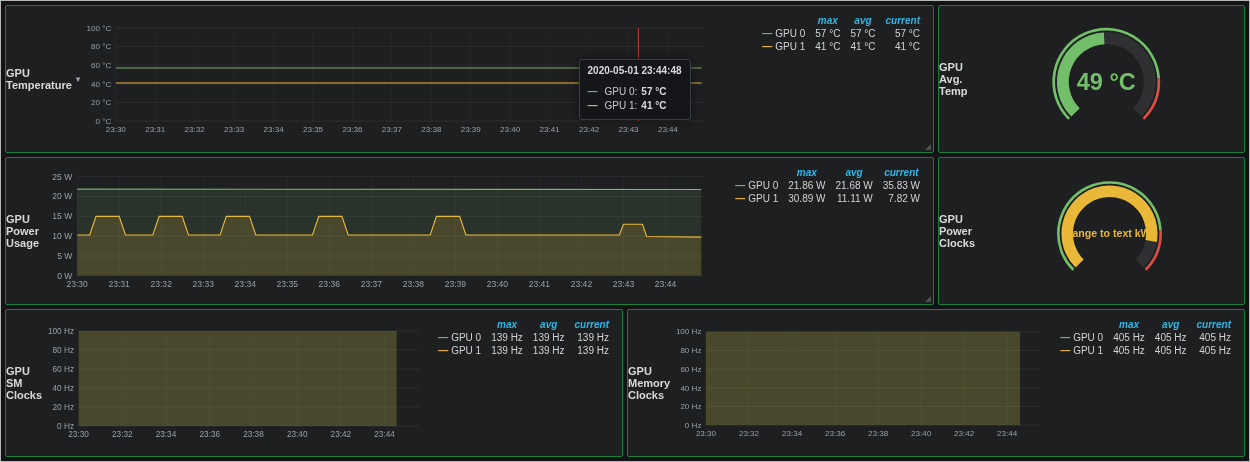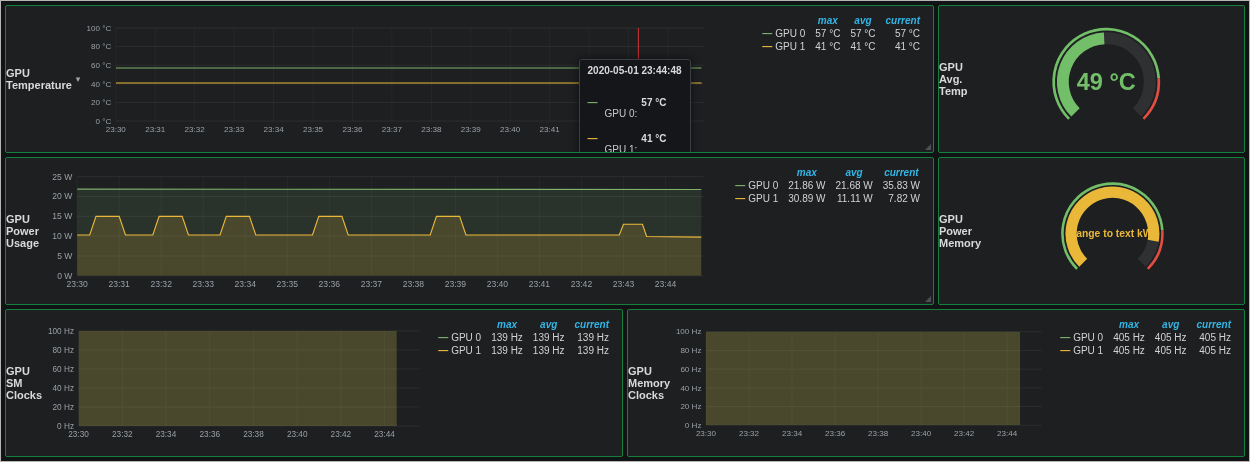--- a/index.html
+++ b/index.html
@@ -27,21 +27,21 @@
   .legend-table td{color:#d0d2d4;text-align:right;padding:1px 5px;white-space:nowrap;}
   .legend-table td.lg-name{text-align:left;cursor:pointer;}
   .dash{font-weight:700;margin-right:3px;}
   .dash.green{color:var(--green)}
   .dash.yellow{color:var(--yellow)}
   .tooltip{position:absolute;left:79%;top:36%;background:#141619;border:1px solid #3a3d41;
     border-radius:3px;padding:5px 8px;font-size:10px;color:#d8d9da;white-space:nowrap;
     box-shadow:0 0 10px rgba(0,0,0,.55);z-index:5;}
   .tt-time{font-weight:700;margin-bottom:9px;}
   .tt-row{display:flex;align-items:center;gap:4px;line-height:1.45;}
-  .tt-name{color:#c7c8ca;margin-top:22px;}
+  .tt-name{color:#c7c8ca;}
   .tt-val{font-weight:700;}
   .resize-handle{position:absolute;right:2px;bottom:2px;width:0;height:0;
     border-left:6px solid transparent;border-bottom:6px solid #5a5d60;opacity:.8;cursor:nwse-resize;z-index:4;}
 </style>
 </head>
 <body>
 
 <div class="frame">
   <div class="grid">
 
@@ -248,21 +248,21 @@
               </tr>
             </tbody>
           </table>
         </aside>
       </div>
       <div class="resize-handle"></div>
     </section>
 
     <section class="panel">
       <header class="panel-header">
-        <span class="panel-title">GPU Power Memory</span>
+        <span class="panel-title">GPU Power Clocks</span>
       </header>
       <div class="panel-body">
         <svg class="gauge-svg" viewBox="0 0 305 126">
             <path d="M 111.5 107.0 A 58 58 0 1 1 210.4 62.4" stroke="#73bf69" stroke-width="3" fill="none"></path>
             <path d="M 210.4 62.4 A 58 58 0 0 1 193.5 107.0" stroke="#e24d42" stroke-width="3" fill="none"></path>
             <path d="M 118.6 99.9 A 48 48 0 1 1 186.4 99.9" stroke="rgba(255,255,255,0.08)" stroke-width="13" fill="none"></path>
             <path d="M 118.6 99.9 A 48 48 0 1 1 199.8 74.3" stroke="#eab839" stroke-width="13" fill="none"></path>
             <text x="152.5" y="70.2" text-anchor="middle" fill="#eab839" font-size="12" font-weight="bold">range to text kW</text>
           </svg>
       </div>

